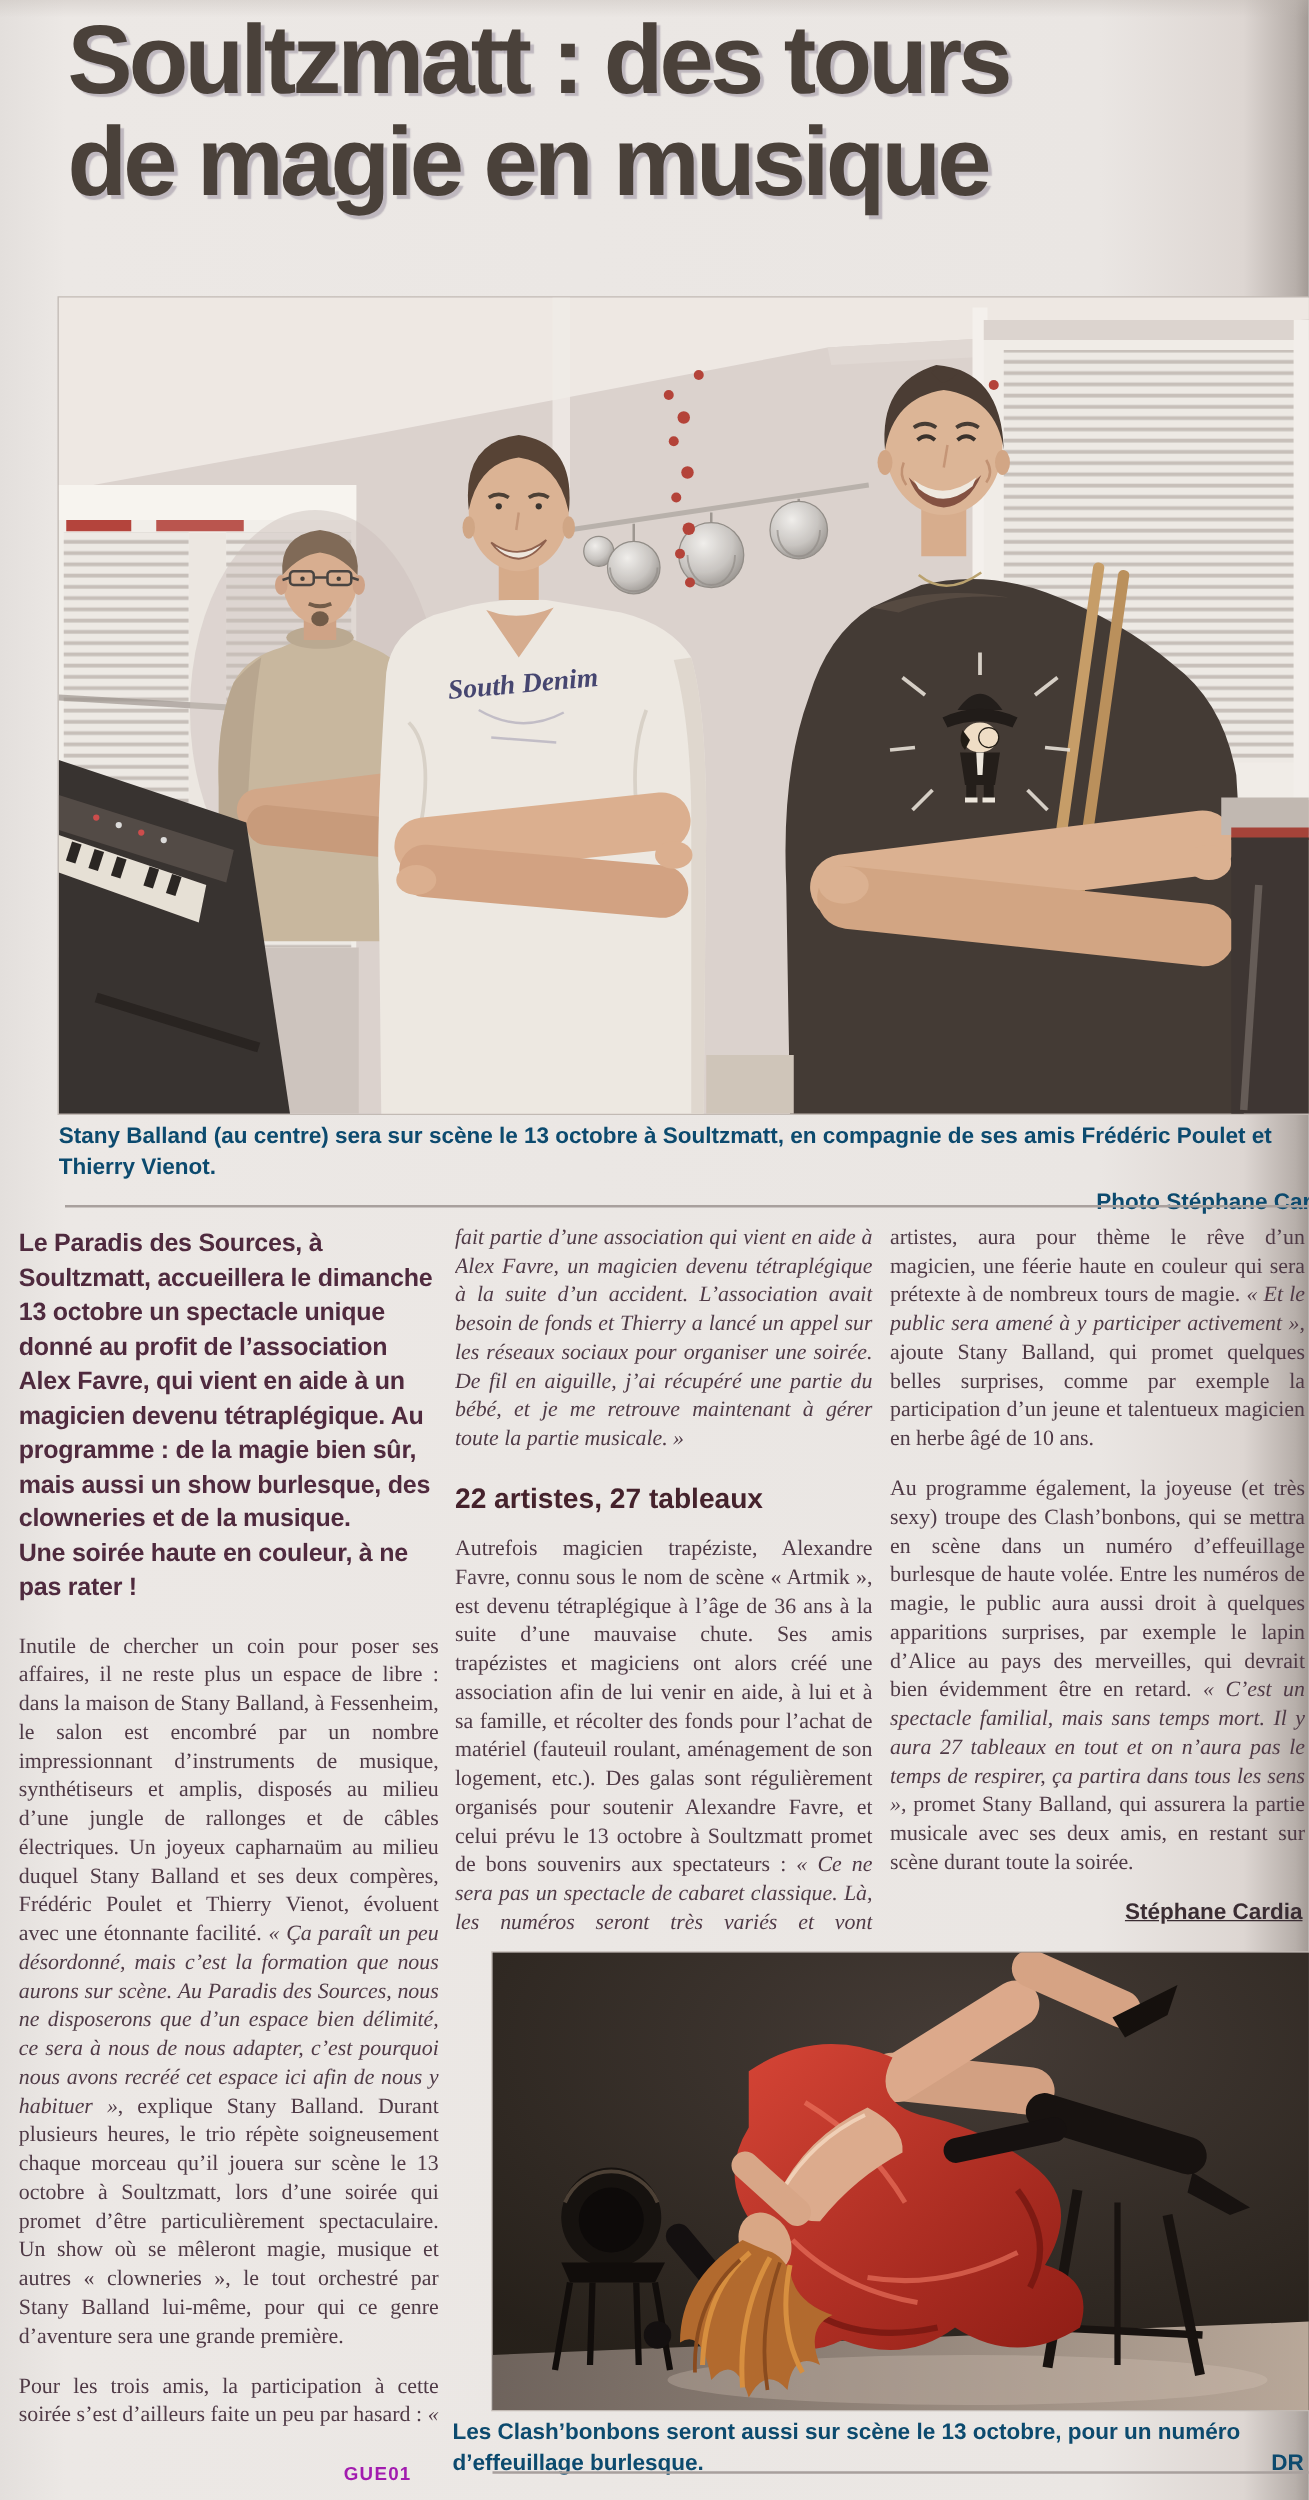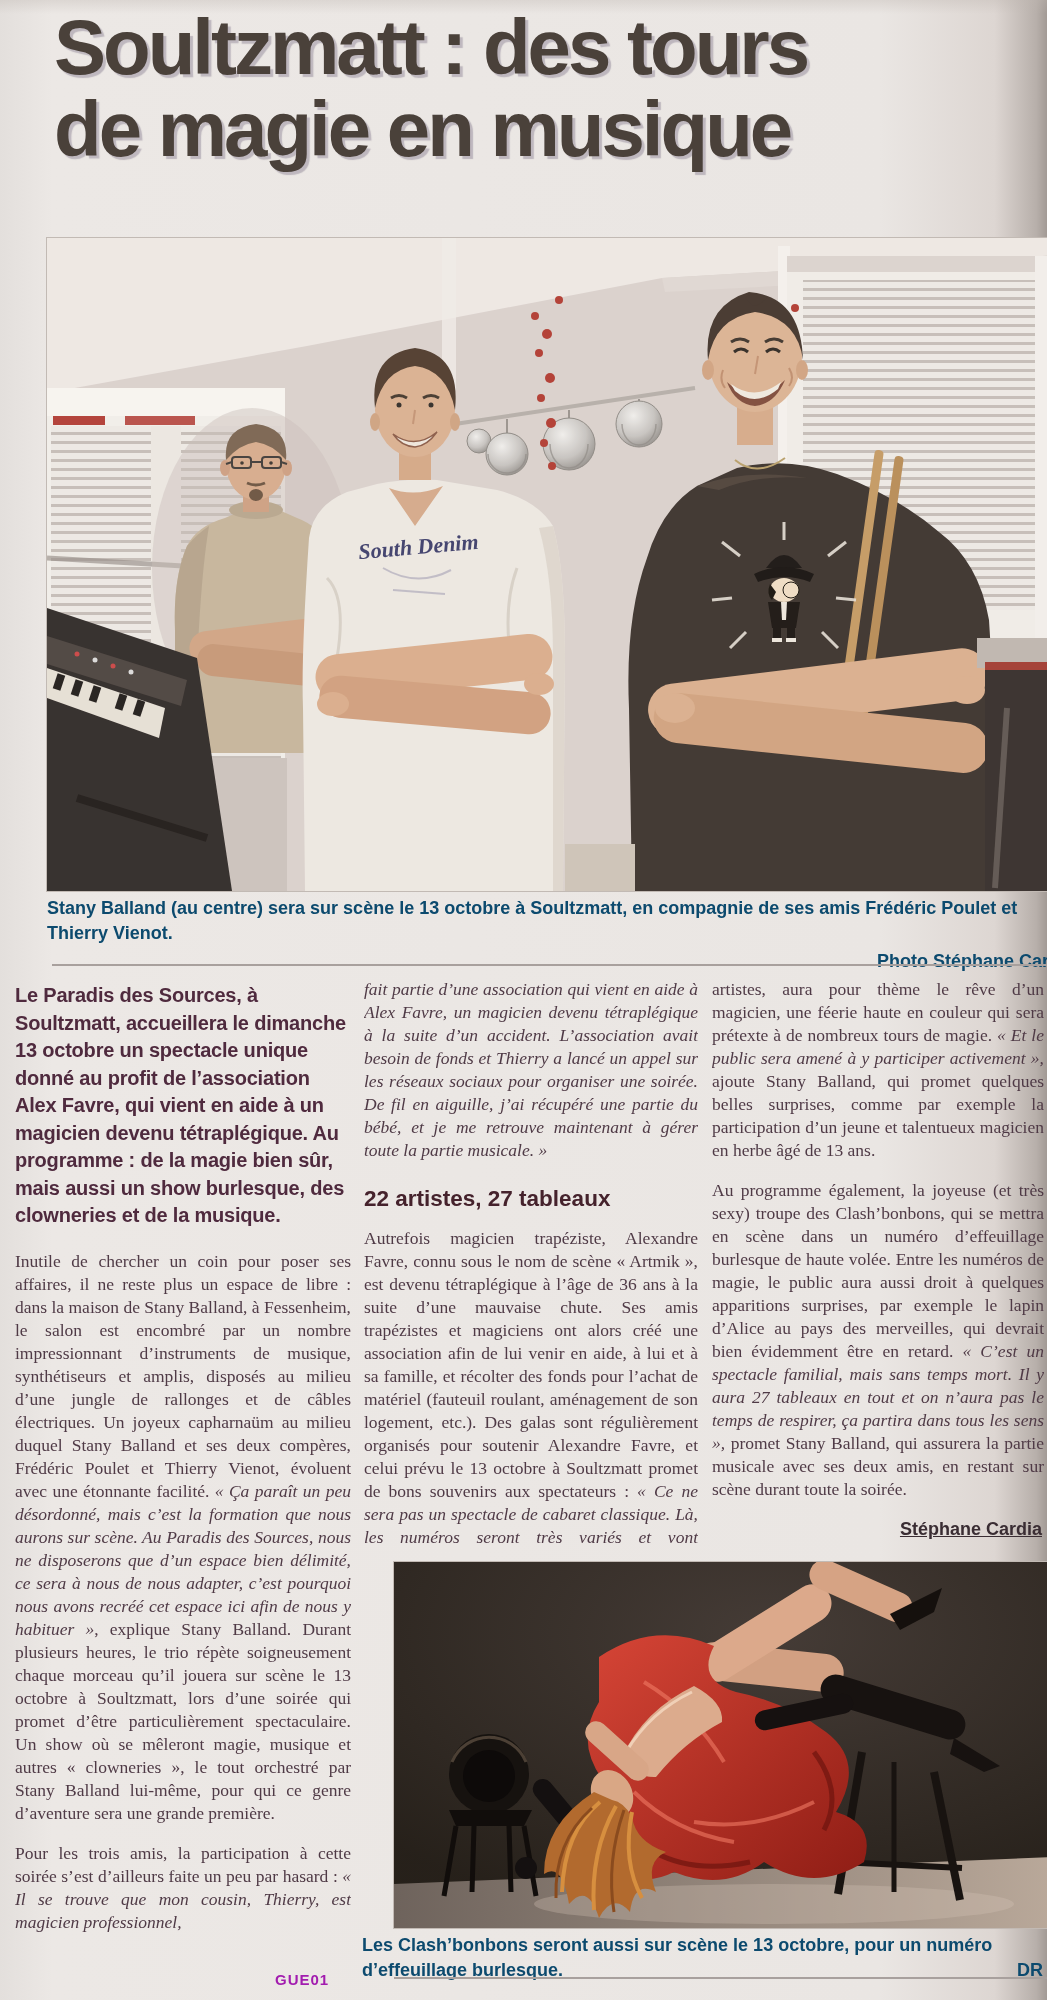--- a/index.html
+++ b/index.html
@@ -253,33 +253,34 @@
 
 <div class="abs maincap cap">
   <div>Stany Balland (au centre) sera sur scène le 13 octobre à Soultzmatt, en compagnie de ses amis Frédéric Poulet et Thierry Vienot.</div>
   <div class="credit">Photo Stéphane Cardia</div>
 </div>
 <div class="abs rule rule-top"></div>
 
 <div class="col col1">
   <div class="leadwrap lead">
     <p>Le Paradis des Sources, à Soultzmatt, accueillera le dimanche 13 octobre un spectacle unique donné au profit de l’association Alex Favre, qui vient en aide à un magicien devenu tétraplégique. Au programme : de la magie bien sûr, mais aussi un show burlesque, des clowneries et de la musique.</p>
+    <p>Une soirée haute en couleur, à ne pas rater !</p>
   </div>
   <p><span>Inutile de chercher un coin pour poser ses affaires, il ne reste plus un espace de libre : dans la maison de Stany Balland, à Fessenheim, le salon est encombré par un nombre impressionnant d’instruments de musique, synthétiseurs et amplis, disposés au milieu d’une jungle de rallonges et de câbles électriques. Un joyeux capharnaüm au milieu duquel Stany Balland et ses deux compères, Frédéric Poulet et Thierry Vienot, évoluent avec une étonnante facilité. </span><span class="it">« Ça paraît un peu désordonné, mais c’est la formation que nous aurons sur scène. Au Paradis des Sources, nous ne disposerons que d’un espace bien délimité, ce sera à nous de nous adapter, c’est pourquoi nous avons recréé cet espace ici afin de nous y habituer »</span><span>, explique Stany Balland. Durant plusieurs heures, le trio répète soigneusement chaque morceau qu’il jouera sur scène le 13 octobre à Soultzmatt, lors d’une soirée qui promet d’être particulièrement spectaculaire. Un show où se mêleront magie, musique et autres « clowneries », le tout orchestré par Stany Balland lui-même, pour qui ce genre d’aventure sera une grande première.</span></p>
   <p><span>Pour les trois amis, la participation à cette soirée s’est d’ailleurs faite un peu par hasard : </span><span class="it">« Il se trouve que mon cousin, Thierry, est magicien professionnel, </span></p>
 </div>
 
 <div class="col col2">
   <p><span class="it">fait partie d’une association qui vient en aide à Alex Favre, un magicien devenu tétraplégique à la suite d’un accident. L’association avait besoin de fonds et Thierry a lancé un appel sur les réseaux sociaux pour organiser une soirée. De fil en aiguille, j’ai récupéré une partie du bébé, et je me retrouve maintenant à gérer toute la partie musicale. »</span></p>
   <div class="subhead">22 artistes, 27 tableaux</div>
   <p><span>Autrefois magicien trapéziste, Alexandre Favre, connu sous le nom de scène « Artmik », est devenu tétraplégique à l’âge de 36 ans à la suite d’une mauvaise chute. Ses amis trapézistes et magiciens ont alors créé une association afin de lui venir en aide, à lui et à sa famille, et récolter des fonds pour l’achat de matériel (fauteuil roulant, aménagement de son logement, etc.). Des galas sont régulièrement organisés pour soutenir Alexandre Favre, et celui prévu le 13 octobre à Soultzmatt promet de bons souvenirs aux spectateurs : </span><span class="it">« Ce ne sera pas un spectacle de cabaret classique. Là, les numéros seront très variés et vont s’enchaîner selon un fil conducteur », </span></p>
 </div>
 
 <div class="col col3">
-  <p><span>artistes, aura pour thème le rêve d’un magicien, une féerie haute en couleur qui sera prétexte à de nombreux tours de magie. </span><span class="it">« Et le public sera amené à y participer activement », </span><span>ajoute Stany Balland, qui promet quelques belles surprises, comme par exemple la participation d’un jeune et talentueux magicien en herbe âgé de 13 ans.</span></p>
+  <p><span>artistes, aura pour thème le rêve d’un magicien, une féerie haute en couleur qui sera prétexte à de nombreux tours de magie. </span><span class="it">« Et le public sera amené à y participer activement », </span><span>ajoute Stany Balland, qui promet quelques belles surprises, comme par exemple la participation d’un jeune et talentueux magicien en herbe âgé de 10 ans.</span></p>
   <p><span>Au programme également, la joyeuse (et très sexy) troupe des Clash’bonbons, qui se mettra en scène dans un numéro d’effeuillage burlesque de haute volée. Entre les numéros de magie, le public aura aussi droit à quelques apparitions surprises, par exemple le lapin d’Alice au pays des merveilles, qui devrait bien évidemment être en retard. </span><span class="it">« C’est un spectacle familial, mais sans temps mort. Il y aura 27 tableaux en tout et on n’aura pas le temps de respirer, ça partira dans tous les sens », </span><span>promet Stany Balland, qui assurera la partie musicale avec ses deux amis, en restant sur scène durant toute la soirée.</span></p>
   <div class="byline">Stéphane Cardia</div>
 
 </div>
 
 <div class="abs photo2 photoframe">
 <svg width="683" height="366" viewBox="0 0 683 366">
   <defs>
     <radialGradient id="stageGlow" cx="55%" cy="20%" r="80%">
       <stop offset="0" stop-color="#4a403a"></stop>

